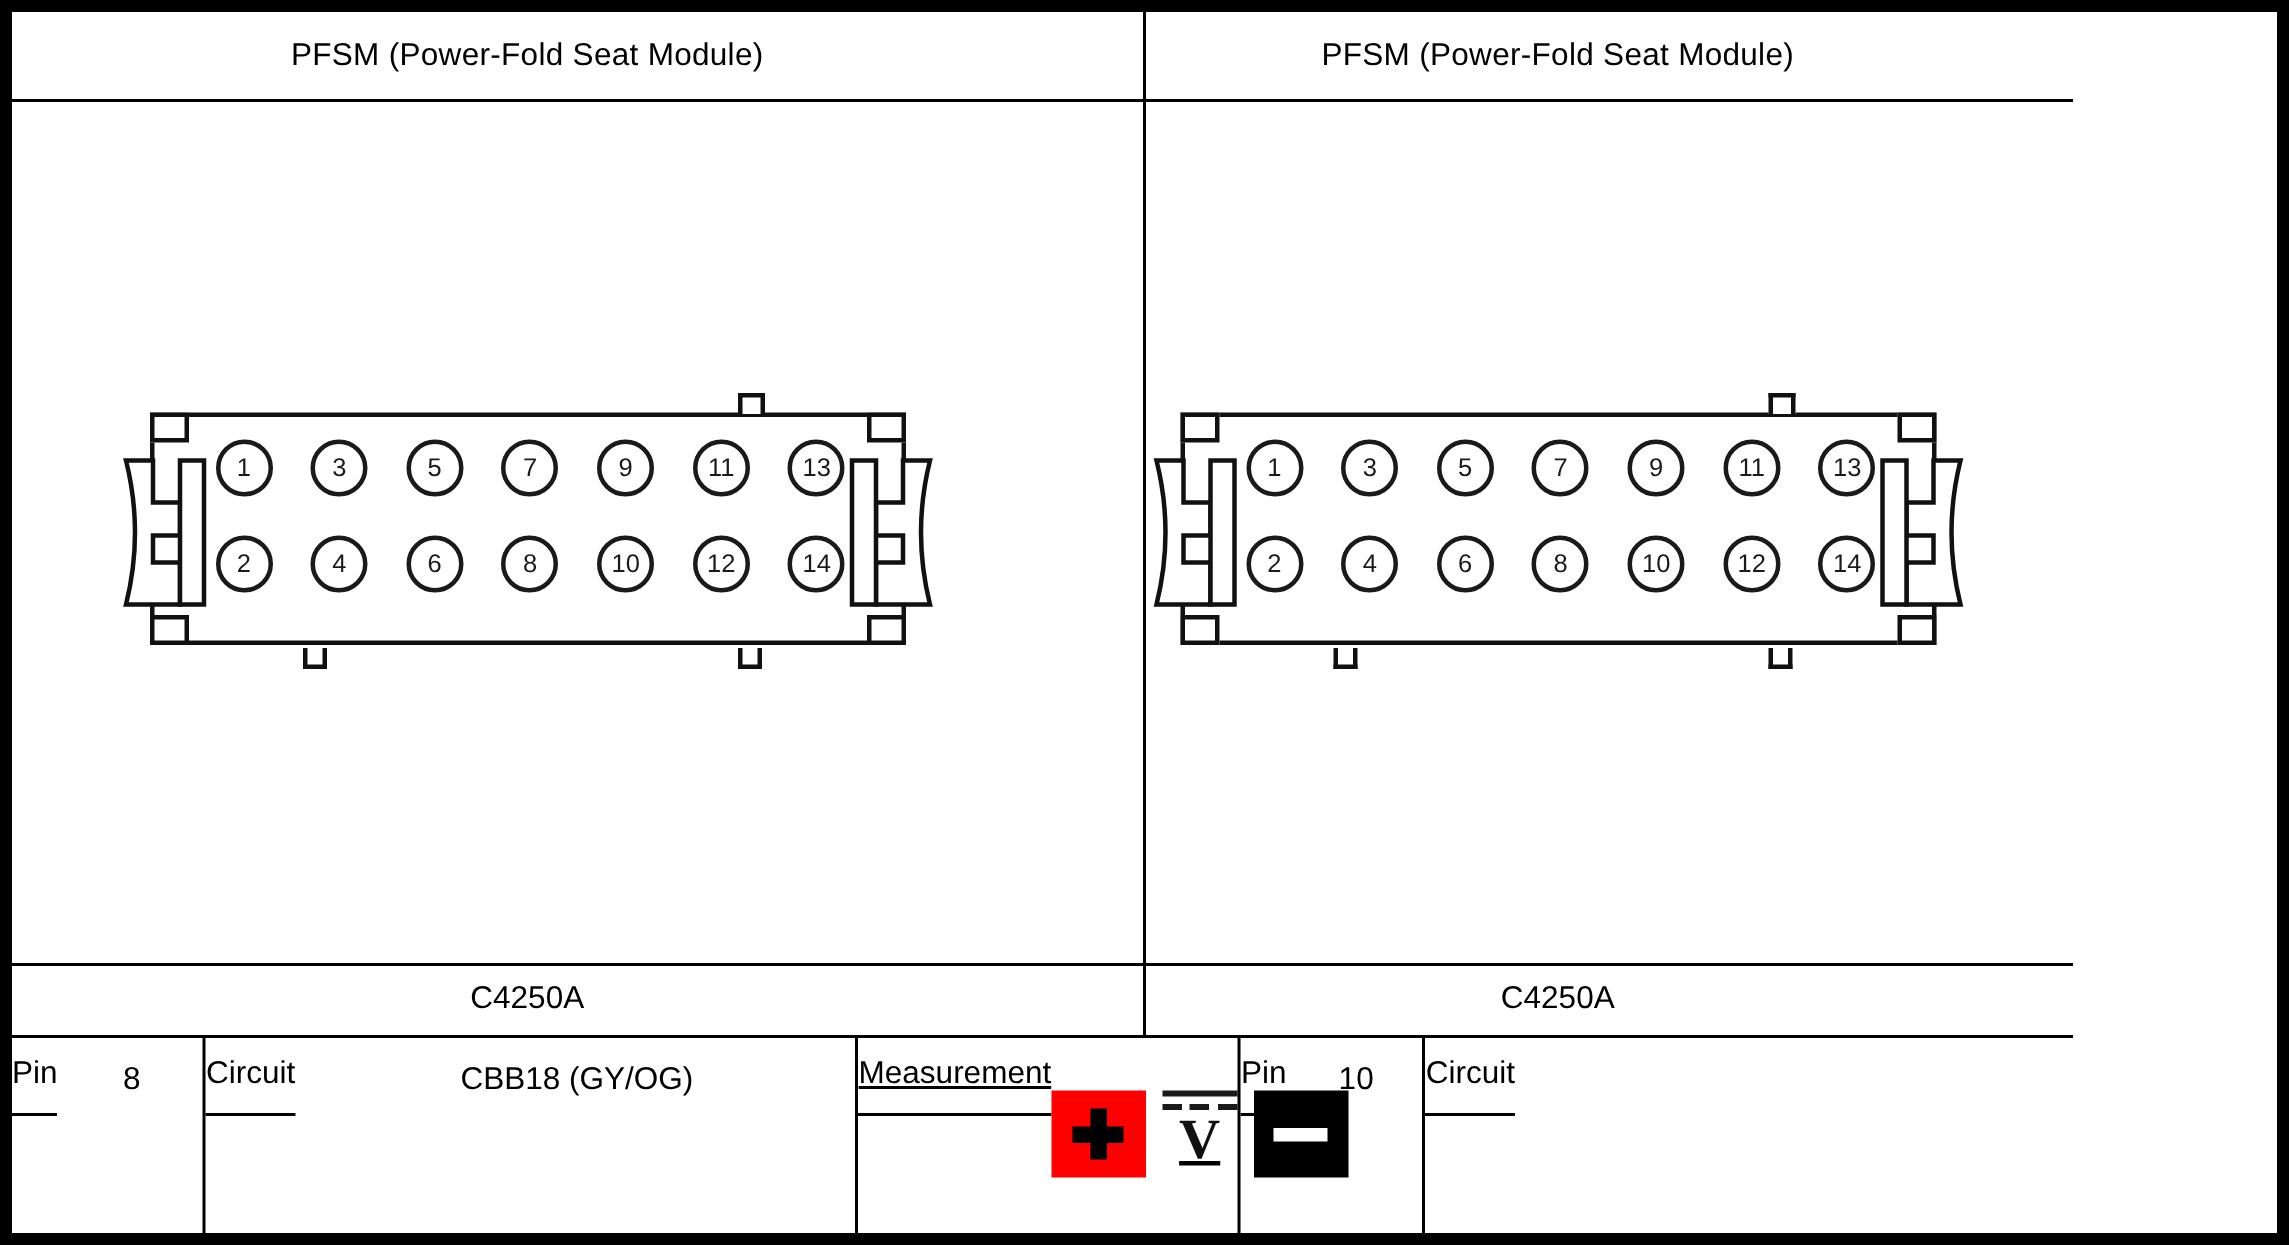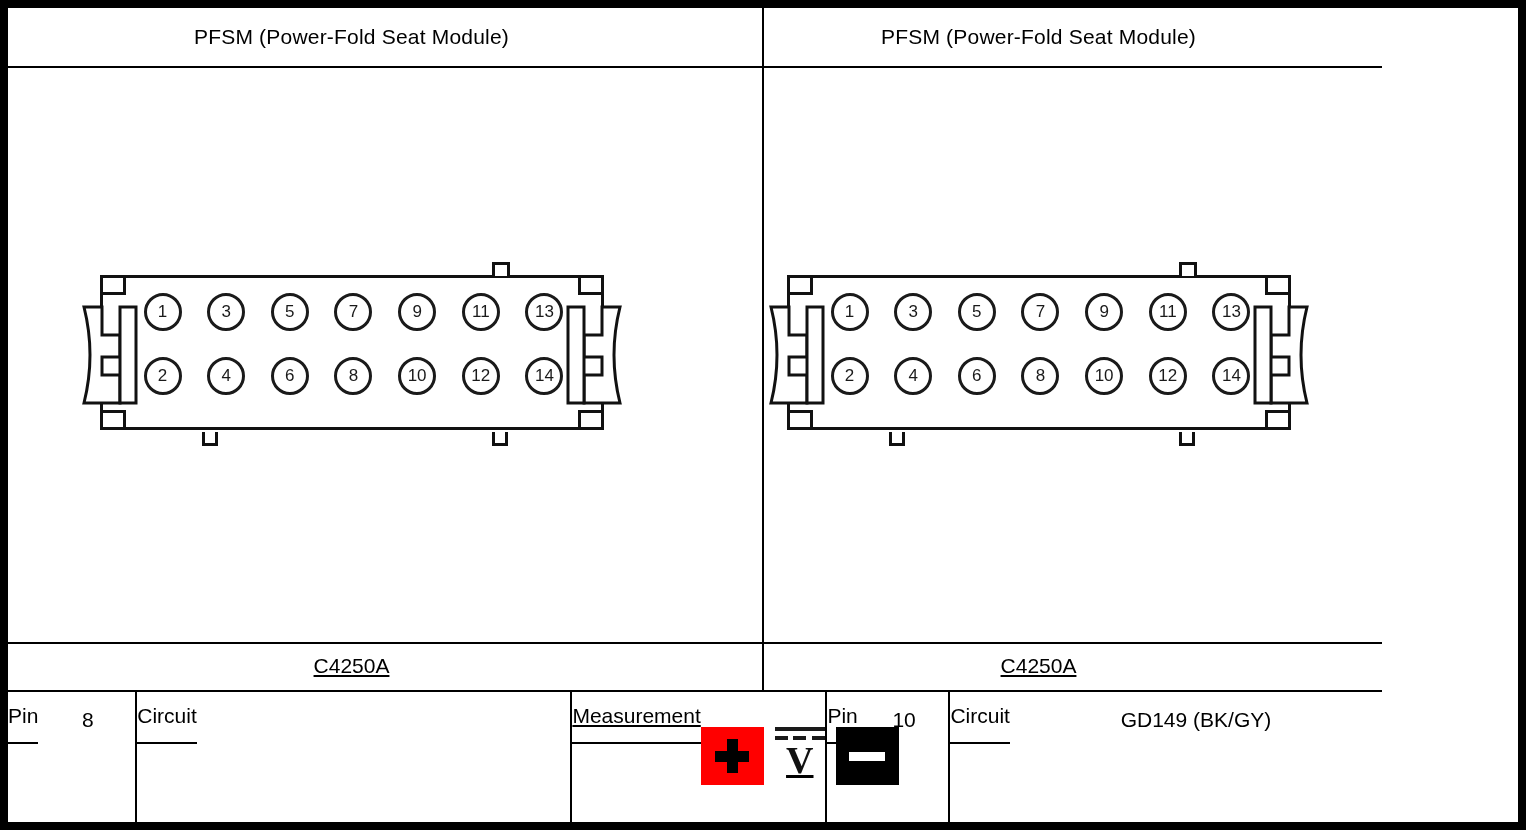--- a/index.html
+++ b/index.html
@@ -184,21 +184,20 @@
     height: 48px;
     display: flex;
   }
   .id-cell {
     flex: 1 1 0;
     display: flex;
     align-items: center;
     justify-content: center;
     font-size: 21px;
     color: #000000;
-    text-decoration: underline;
   }
 
   
   .data-table {
     position: absolute;
     left: 0;
     top: 682px;
     width: 100%;
     height: 132px;
     display: flex;
@@ -456,20 +455,21 @@
     <div class="data-table">
 
       <div class="dt-col col-pin-l">
         <div class="dt-head">Pin</div>
         <div class="dt-cell">8</div>
         <div class="dt-sep"></div>
       </div>
 
       <div class="dt-col col-circ-l">
         <div class="dt-head">Circuit</div>
+        <div class="dt-cell">CBB18 (GY/OG)</div>
         <div class="dt-sep"></div>
       </div>
 
       <div class="dt-col col-meas">
         <div class="dt-head">Measurement</div>
         <div class="dt-cell meas">
           <div class="meas-group">
             <div class="meas-box red">
               <div class="plus-h"></div>
               <div class="plus-v"></div>
@@ -492,19 +492,18 @@
       </div>
 
       <div class="dt-col col-pin-r">
         <div class="dt-head">Pin</div>
         <div class="dt-cell">10</div>
         <div class="dt-sep"></div>
       </div>
 
       <div class="dt-col col-circ-r">
         <div class="dt-head">Circuit</div>
-        <div class="dt-cell">GD149 (BK/GY)</div>
       </div>
 
     </div>
 
   </div>
 </div>
 
 </body></html>

